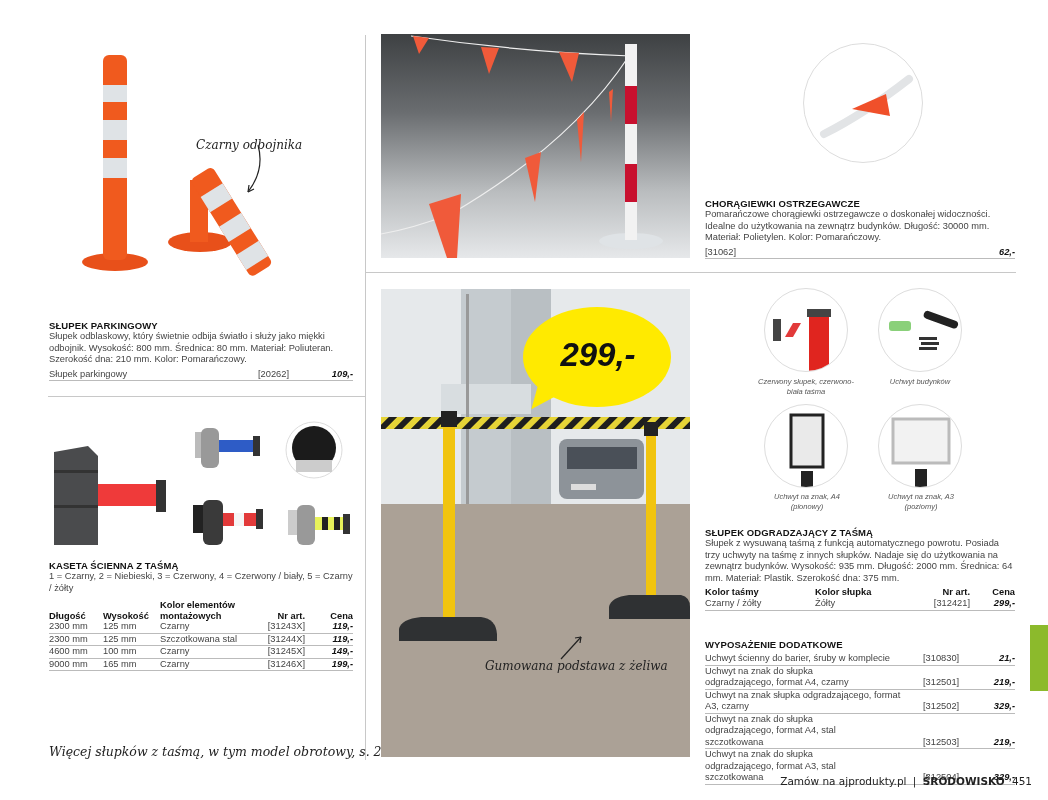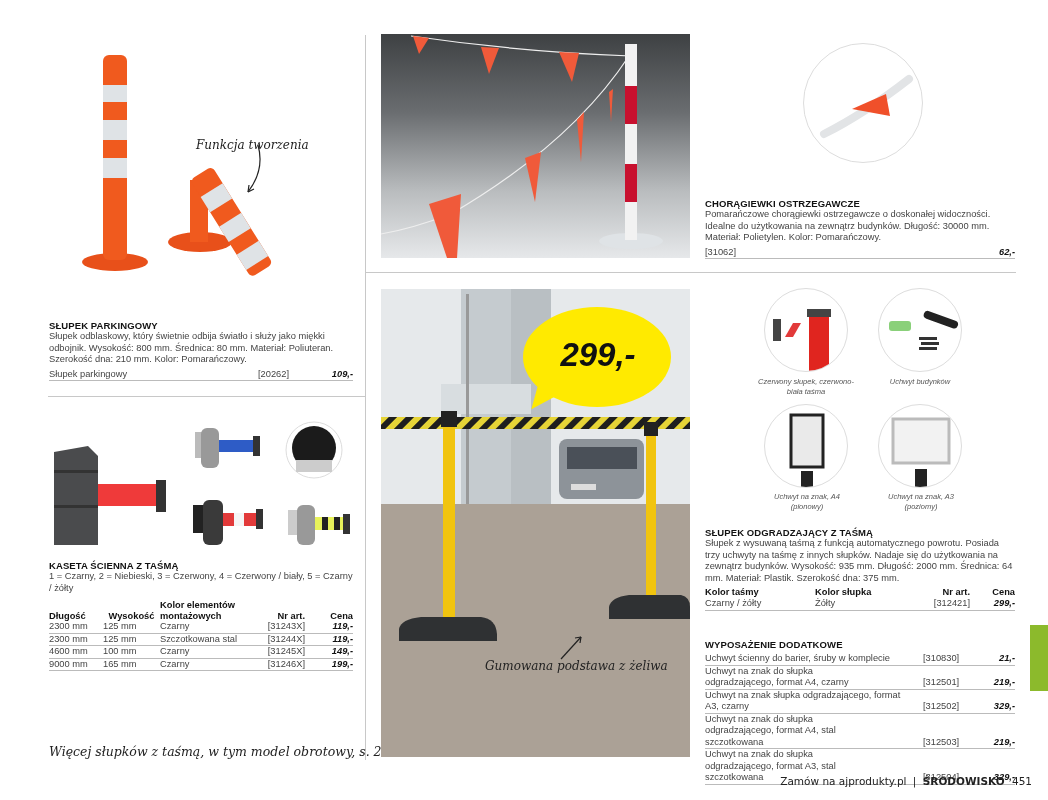--- a/index.html
+++ b/index.html
@@ -39,21 +39,21 @@
     <g transform="translate(130,150) rotate(-32)">
       <rect x="0" y="0" width="26" height="115" rx="5" fill="#f05a1e"></rect>
       <rect x="0" y="20" width="26" height="18" fill="#dfe3e6"></rect>
       <rect x="0" y="55" width="26" height="18" fill="#dfe3e6"></rect>
       <rect x="0" y="88" width="26" height="18" fill="#dfe3e6"></rect>
     </g>
     <path d="M198 115 Q205 140 188 162" stroke="#222" stroke-width="1.2" fill="none"></path>
     <path d="M188 162 l1 -7 M188 162 l6 -3" stroke="#222" stroke-width="1.2" fill="none"></path>
   </svg>
 </div>
-<div class="abs hand" style="left:196px; top:138px; font-size:12px;">Funkcja tworzenia</div>
+<div class="abs hand" style="left:196px; top:138px; font-size:12px;">Czarny odbojnika</div>
 
 <div class="abs" style="left:49px; top:320px; width:304px;">
   <div class="title">SŁUPEK PARKINGOWY</div>
   <div class="desc">Słupek odblaskowy, który świetnie odbija światło i służy jako miękki odbojnik. Wysokość: 800 mm. Średnica: 80 mm. Materiał: Poliuteran. Szerokość dna: 210 mm. Kolor: Pomarańczowy.</div>
   <div class="row" style="margin-top:3px;">
     <span style="flex:1;">Słupek parkingowy</span>
     <span style="width:65px;">[20262]</span>
     <span class="price" style="width:30px;">109,-</span>
   </div>
 </div>
@@ -92,21 +92,21 @@
 </div>
 
 <div class="abs" style="left:49px; top:560px; width:304px;">
   <div class="title">KASETA ŚCIENNA Z TAŚMĄ</div>
   <div class="desc">1 = Czarny, 2 = Niebieski, 3 = Czerwony, 4 = Czerwony / biały, 5 = Czarny / żółty</div>
 
   <table style="width:304px; margin-top:6px;">
     <thead>
       <tr style="font-weight:bold; color:#111; font-size:9.3px; line-height:10.5px; vertical-align:bottom;">
         <th style="text-align:left; font-weight:bold; width:54px;">Długość</th>
-        <th style="text-align:center; font-weight:bold; width:57px;">Wysokość</th>
+        <th style="text-align:left; font-weight:bold; width:57px;">Wysokość</th>
         <th style="text-align:left; font-weight:bold; width:95px;">Kolor elementów montażowych</th>
         <th style="text-align:right; font-weight:bold; width:50px;">Nr art.</th>
         <th style="text-align:right; font-weight:bold;">Cena</th>
       </tr>
     </thead>
     <tbody style="font-size:9.3px; color:#444; line-height:11.5px;">
       <tr style="border-bottom:1px solid #bbb;">
         <td>2300 mm</td>
         <td>125 mm</td>
         <td>Czarny</td>

